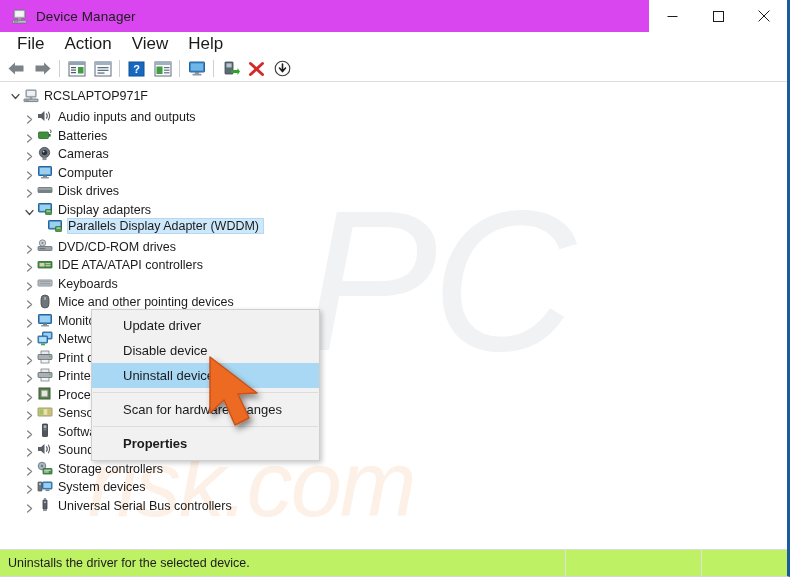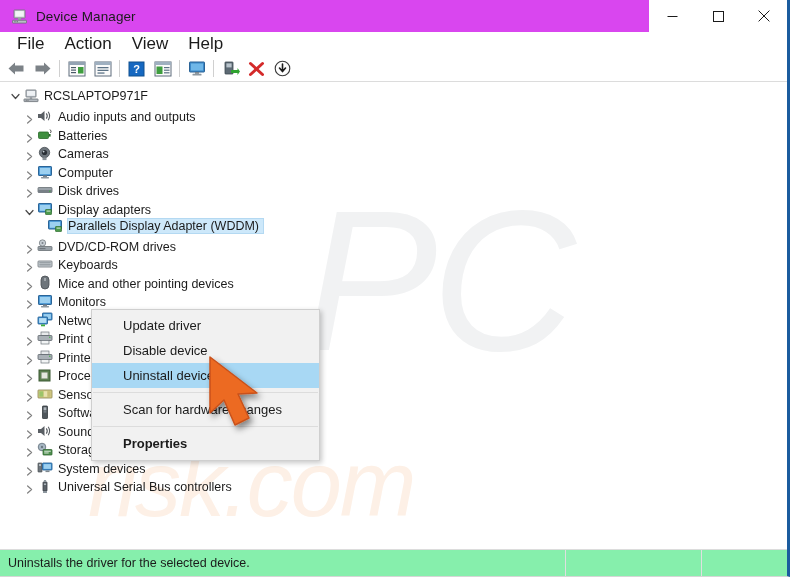--- a/index.html
+++ b/index.html
@@ -182,21 +182,21 @@
     z-index: 60;
     pointer-events: none;
   }
 
   
   #statusbar {
     position: absolute;
     left: 0; bottom: 0;
     width: 787px;
     height: 27px;
-    background: #86efac;
+    background: #bef264;
     border-top: 1px solid #dcdcdc;
     display: flex;
     align-items: center;
   }
   #status-main {
     flex: 0 0 565px;
     padding-left: 8px;
     font-size: 12.5px;
     color: #1b1b1b;
     white-space: nowrap;
@@ -480,20 +480,36 @@
             <circle cx="5.5" cy="4" r="3.2" fill="#c8cfd5" stroke="#6c7379" stroke-width="0.7"></circle>
             <circle cx="5.5" cy="4" r="1" fill="#7b838a"></circle>
             <rect x="1" y="7.5" width="14" height="4" rx="0.7" fill="#9aa2a9" stroke="#676e74" stroke-width="0.8"></rect>
             <rect x="2.5" y="9" width="6" height="1.2" fill="#6e767c"></rect>
           </svg>
         </span>
         <span class="tlabel">DVD/CD-ROM drives</span>
       </div>
 
 
+      <div class="trow lvl1">
+        <span class="chev">
+          <svg width="9" height="9" viewBox="0 0 9 9">
+              <path d="M2.6 1 L6.6 4.5 L2.6 8" fill="none" stroke="#808080" stroke-width="1.2" stroke-linecap="round" stroke-linejoin="round"></path>
+            </svg>
+        </span>
+        <span class="ticon">
+          <svg width="16" height="13" viewBox="0 0 16 13">
+            <rect x="1" y="3.5" width="14" height="6.5" rx="0.6" fill="#3f8f4f" stroke="#2a6a36" stroke-width="0.8"></rect>
+            <rect x="2.5" y="5" width="5" height="3.5" fill="#d9d2a8"></rect>
+            <rect x="8.5" y="5" width="5" height="1.3" fill="#cfc79e"></rect>
+            <rect x="8.5" y="7" width="5" height="1.3" fill="#cfc79e"></rect>
+          </svg>
+        </span>
+        <span class="tlabel">IDE ATA/ATAPI controllers</span>
+      </div>
 
       <div class="trow lvl1">
         <span class="chev">
           <svg width="9" height="9" viewBox="0 0 9 9">
               <path d="M2.6 1 L6.6 4.5 L2.6 8" fill="none" stroke="#808080" stroke-width="1.2" stroke-linecap="round" stroke-linejoin="round"></path>
             </svg>
         </span>
         <span class="ticon">
           <svg width="16" height="12" viewBox="0 0 16 12">
             <rect x="1" y="3" width="14" height="6" rx="0.8" fill="#ced4d9" stroke="#6c7379" stroke-width="0.8"></rect>

